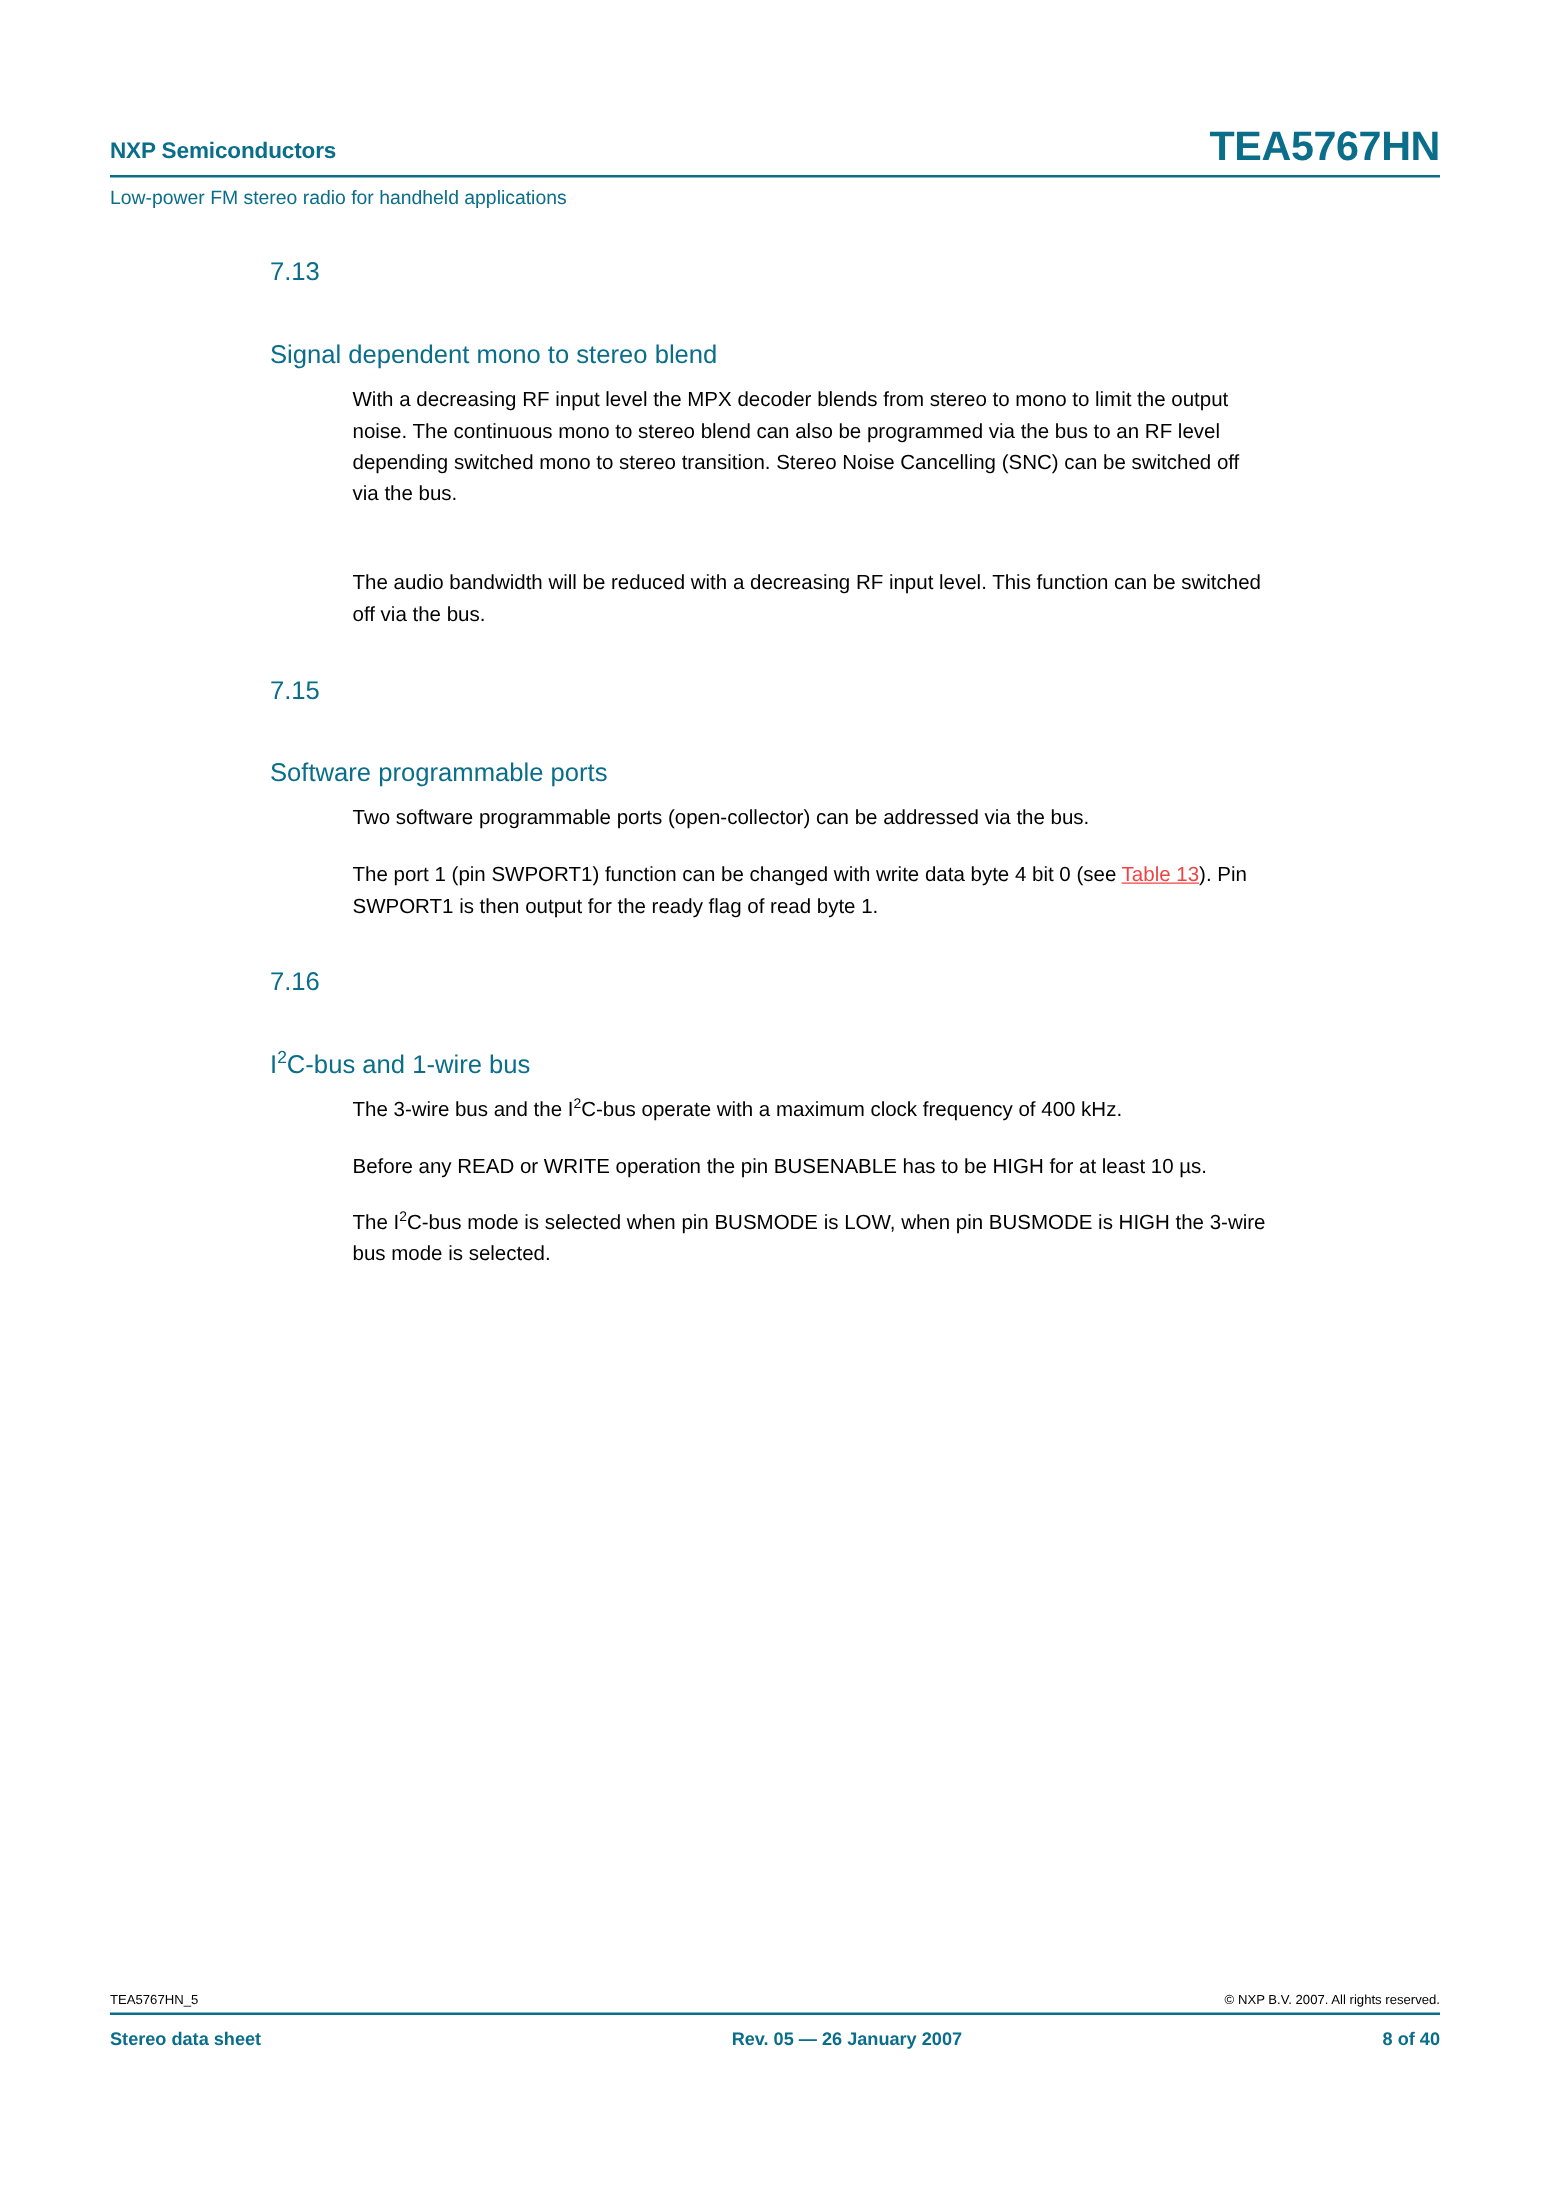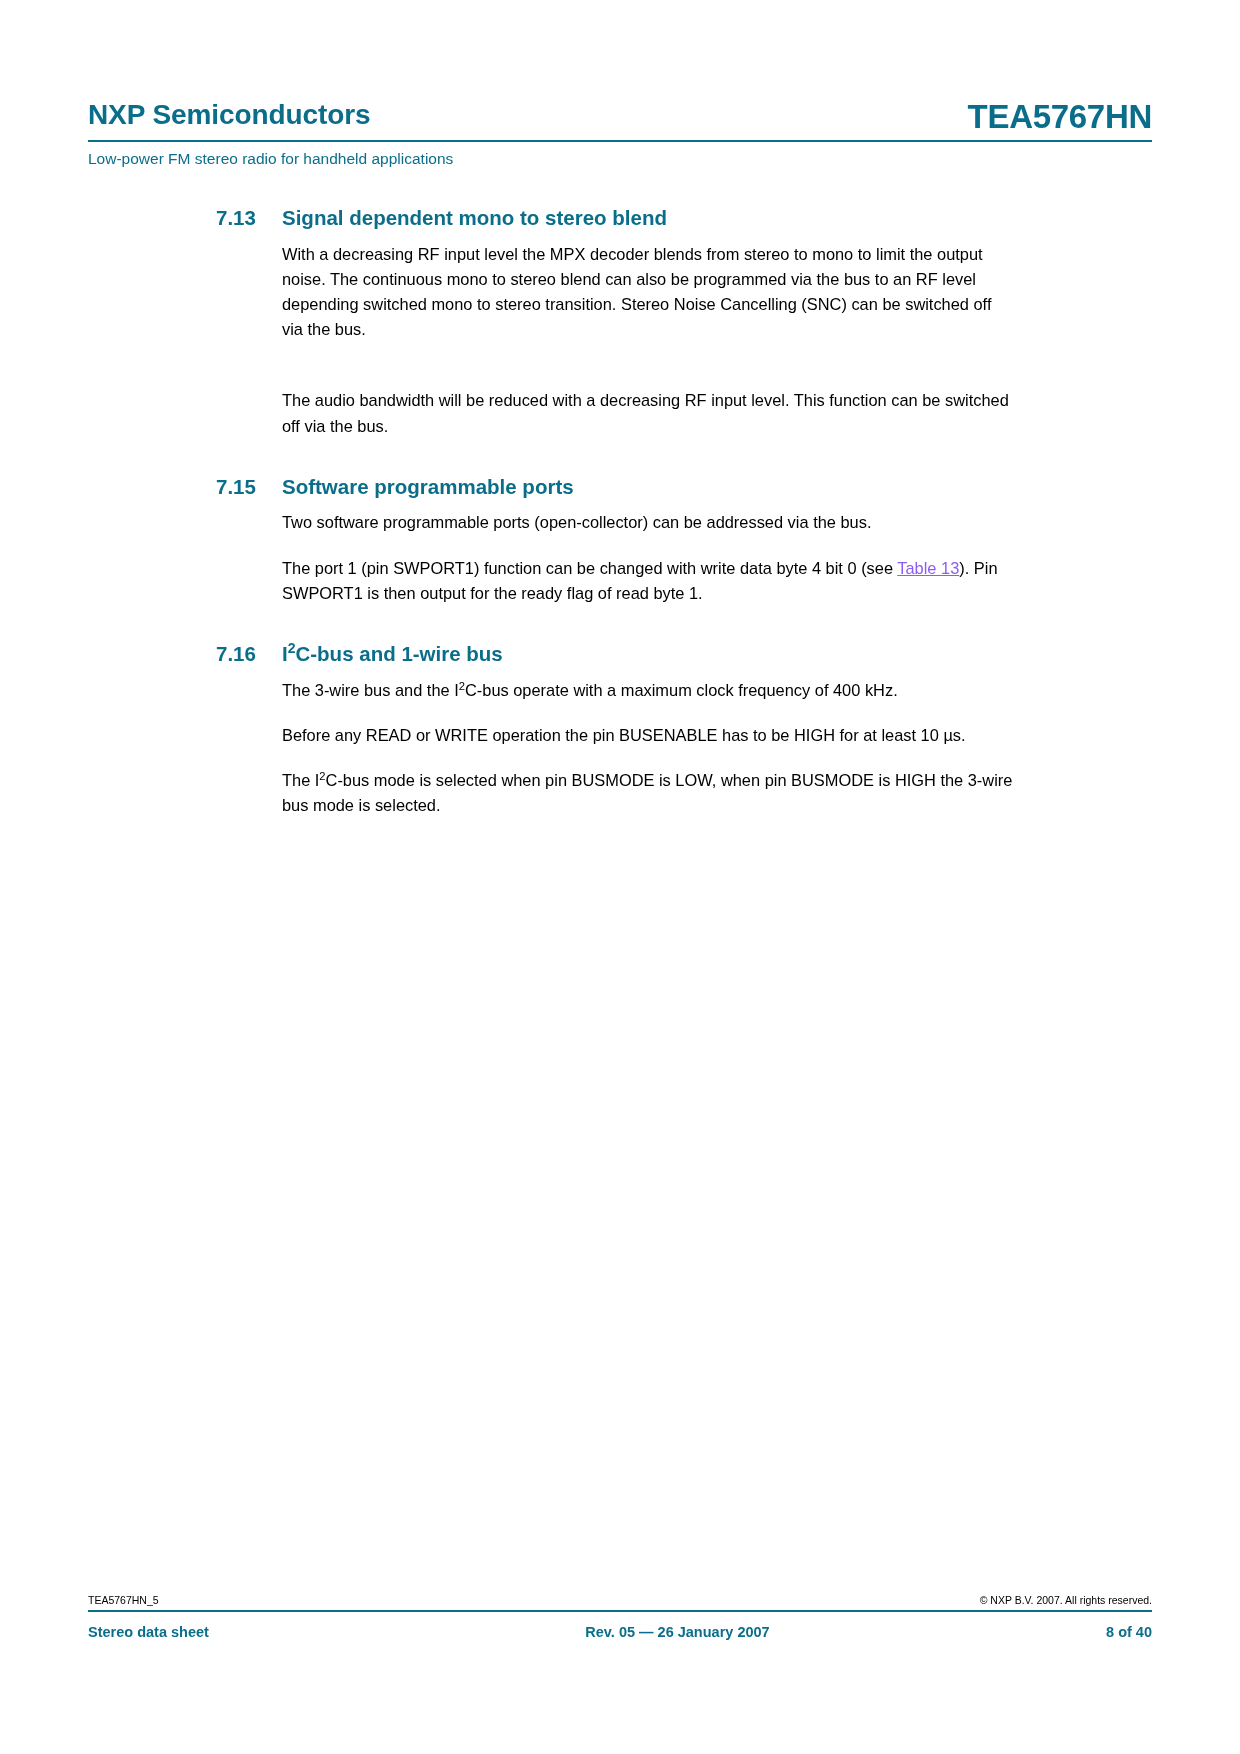--- a/index.html
+++ b/index.html
@@ -28,21 +28,21 @@
     left: 88px;
     top: 100px;
     width: 1064px;
   }
   .header-row1 {
     display: flex;
     align-items: flex-end;
     justify-content: space-between;
   }
   .company {
-    font-size: 28px;
+    font-size: 18px;
     font-weight: bold;
     color: #0a6e8a;
     letter-spacing: -0.1px;
     line-height: 1;
     padding-bottom: 4px;
   }
   .partno {
     font-size: 33px;
     font-weight: bold;
     color: #0a6e8a;
@@ -71,23 +71,24 @@
     top: 205px;
     width: 1240px;
   }
 
   .section { position: relative; }
 
   .sec-head {
     display: flex;
     align-items: baseline;
     color: #0a6e8a;
-    font-weight: bold;
+    font-weight: normal;
     font-size: 20.5px;
     line-height: 1.25;
+    flex-direction: column;
   }
   .sec-num {
     width: 66px;
     flex: 0 0 66px;
     margin-left: 216px;
     color: #0a6e8a;
   }
   .sec-title { flex: 1 1 auto; }
 
   .body-block {
@@ -106,21 +107,21 @@
   .gap-after-head { height: 11px; }
   .gap-section { height: 35px; }
 
   sup {
     font-size: 0.68em;
     vertical-align: super;
     line-height: 0;
   }
 
   a.doclink {
-    color: #8b5cf6;
+    color: #ef4444;
     text-decoration: underline;
   }
 
   
   .footer {
     position: absolute;
     left: 88px;
     top: 1594px;
     width: 1064px;
   }

